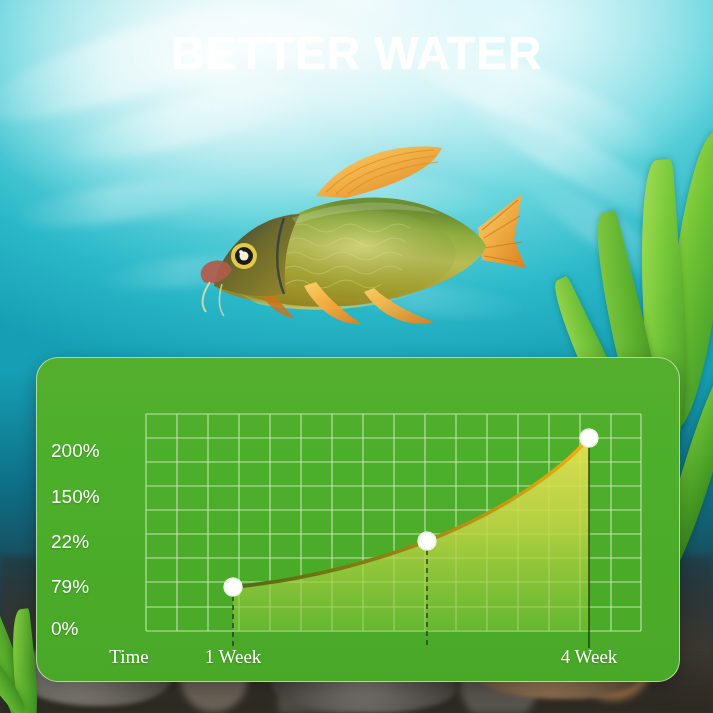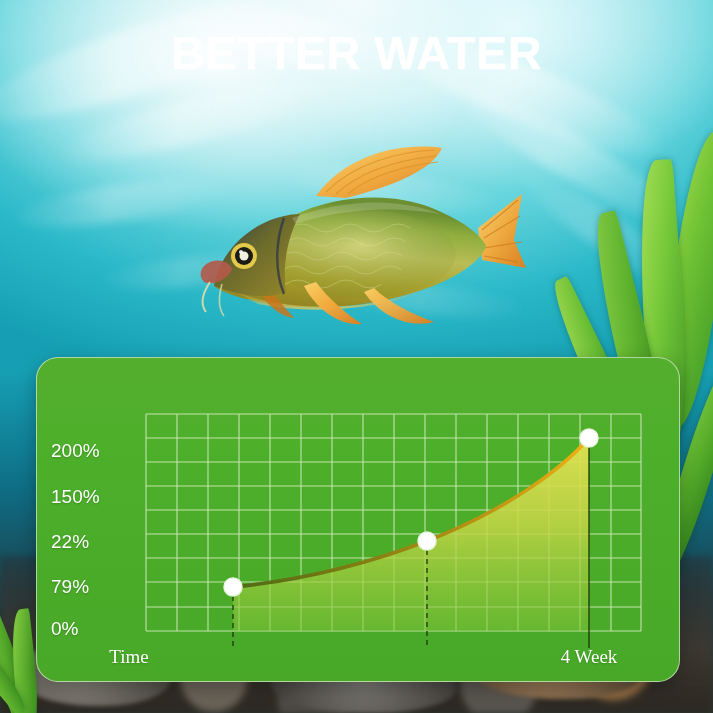--- a/index.html
+++ b/index.html
@@ -312,16 +312,17 @@
       </svg>
     </div>
 
     <div class="ylab" style="left:14px;top:82px;width:90px;">200%</div>
     <div class="ylab" style="left:14px;top:128px;width:90px;">150%</div>
     <div class="ylab" style="left:14px;top:173px;width:90px;">22%</div>
     <div class="ylab" style="left:14px;top:218px;width:90px;">79%</div>
     <div class="ylab" style="left:14px;top:260px;width:90px;">0%</div>
 
     <div class="xlab" style="left:52px;top:288px;width:80px;">Time</div>
+    <div class="xlab" style="left:146px;top:288px;width:100px;">1 Week</div>
     <div class="xlab" style="left:502px;top:288px;width:100px;">4 Week</div>
   </div>
 
 </div>
 
 </body></html>

